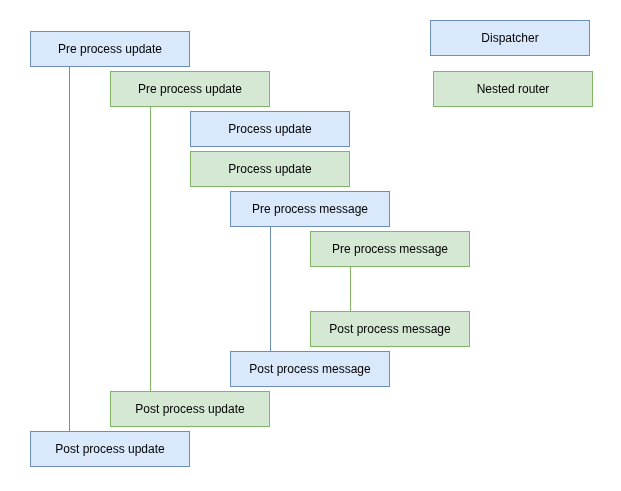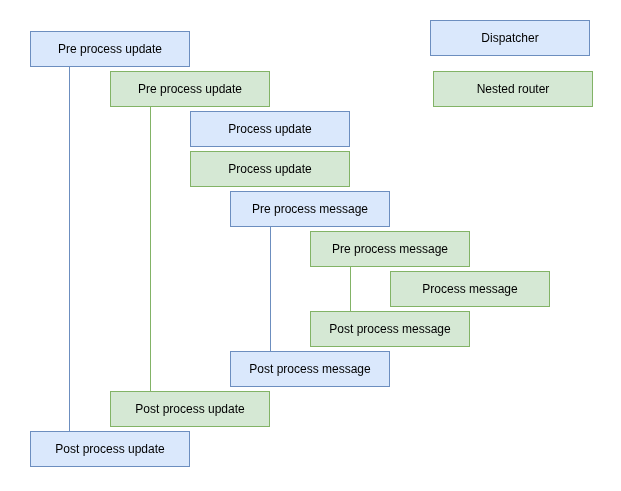--- a/index.html
+++ b/index.html
@@ -56,20 +56,19 @@
     <div class="edge blue" style="left: 69px; top: 61px; height: 370px;"></div>
     <div class="edge green" style="left: 150px; top: 101px; height: 290px;"></div>
     <div class="edge blue" style="left: 270px; top: 221px; height: 130px;"></div>
     <div class="edge green" style="left: 350px; top: 261px; height: 50px;"></div>
     <div class="node dispatcher" style="left: 30px; top: 31px;">Pre process update</div>
     <div class="node nested" style="left: 110px; top: 71px;">Pre process update</div>
     <div class="node dispatcher" style="left: 190px; top: 111px;">Process update</div>
     <div class="node nested" style="left: 190px; top: 151px;">Process update</div>
     <div class="node dispatcher" style="left: 230px; top: 191px;">Pre process message</div>
     <div class="node nested" style="left: 310px; top: 231px;">Pre process message</div>
-    <div class="node nested" style="left: 390px; top: 271px;">Process message</div>
     <div class="node nested" style="left: 310px; top: 311px;">Post process message</div>
     <div class="node dispatcher" style="left: 230px; top: 351px;">Post process message</div>
     <div class="node nested" style="left: 110px; top: 391px;">Post process update</div>
     <div class="node dispatcher" style="left: 30px; top: 431px;">Post process update</div>
     <div class="node dispatcher" style="left: 430px; top: 20px;">Dispatcher</div>
     <div class="node nested" style="left: 433px; top: 71px;">Nested router</div>
   </div>
 
 </body></html>

